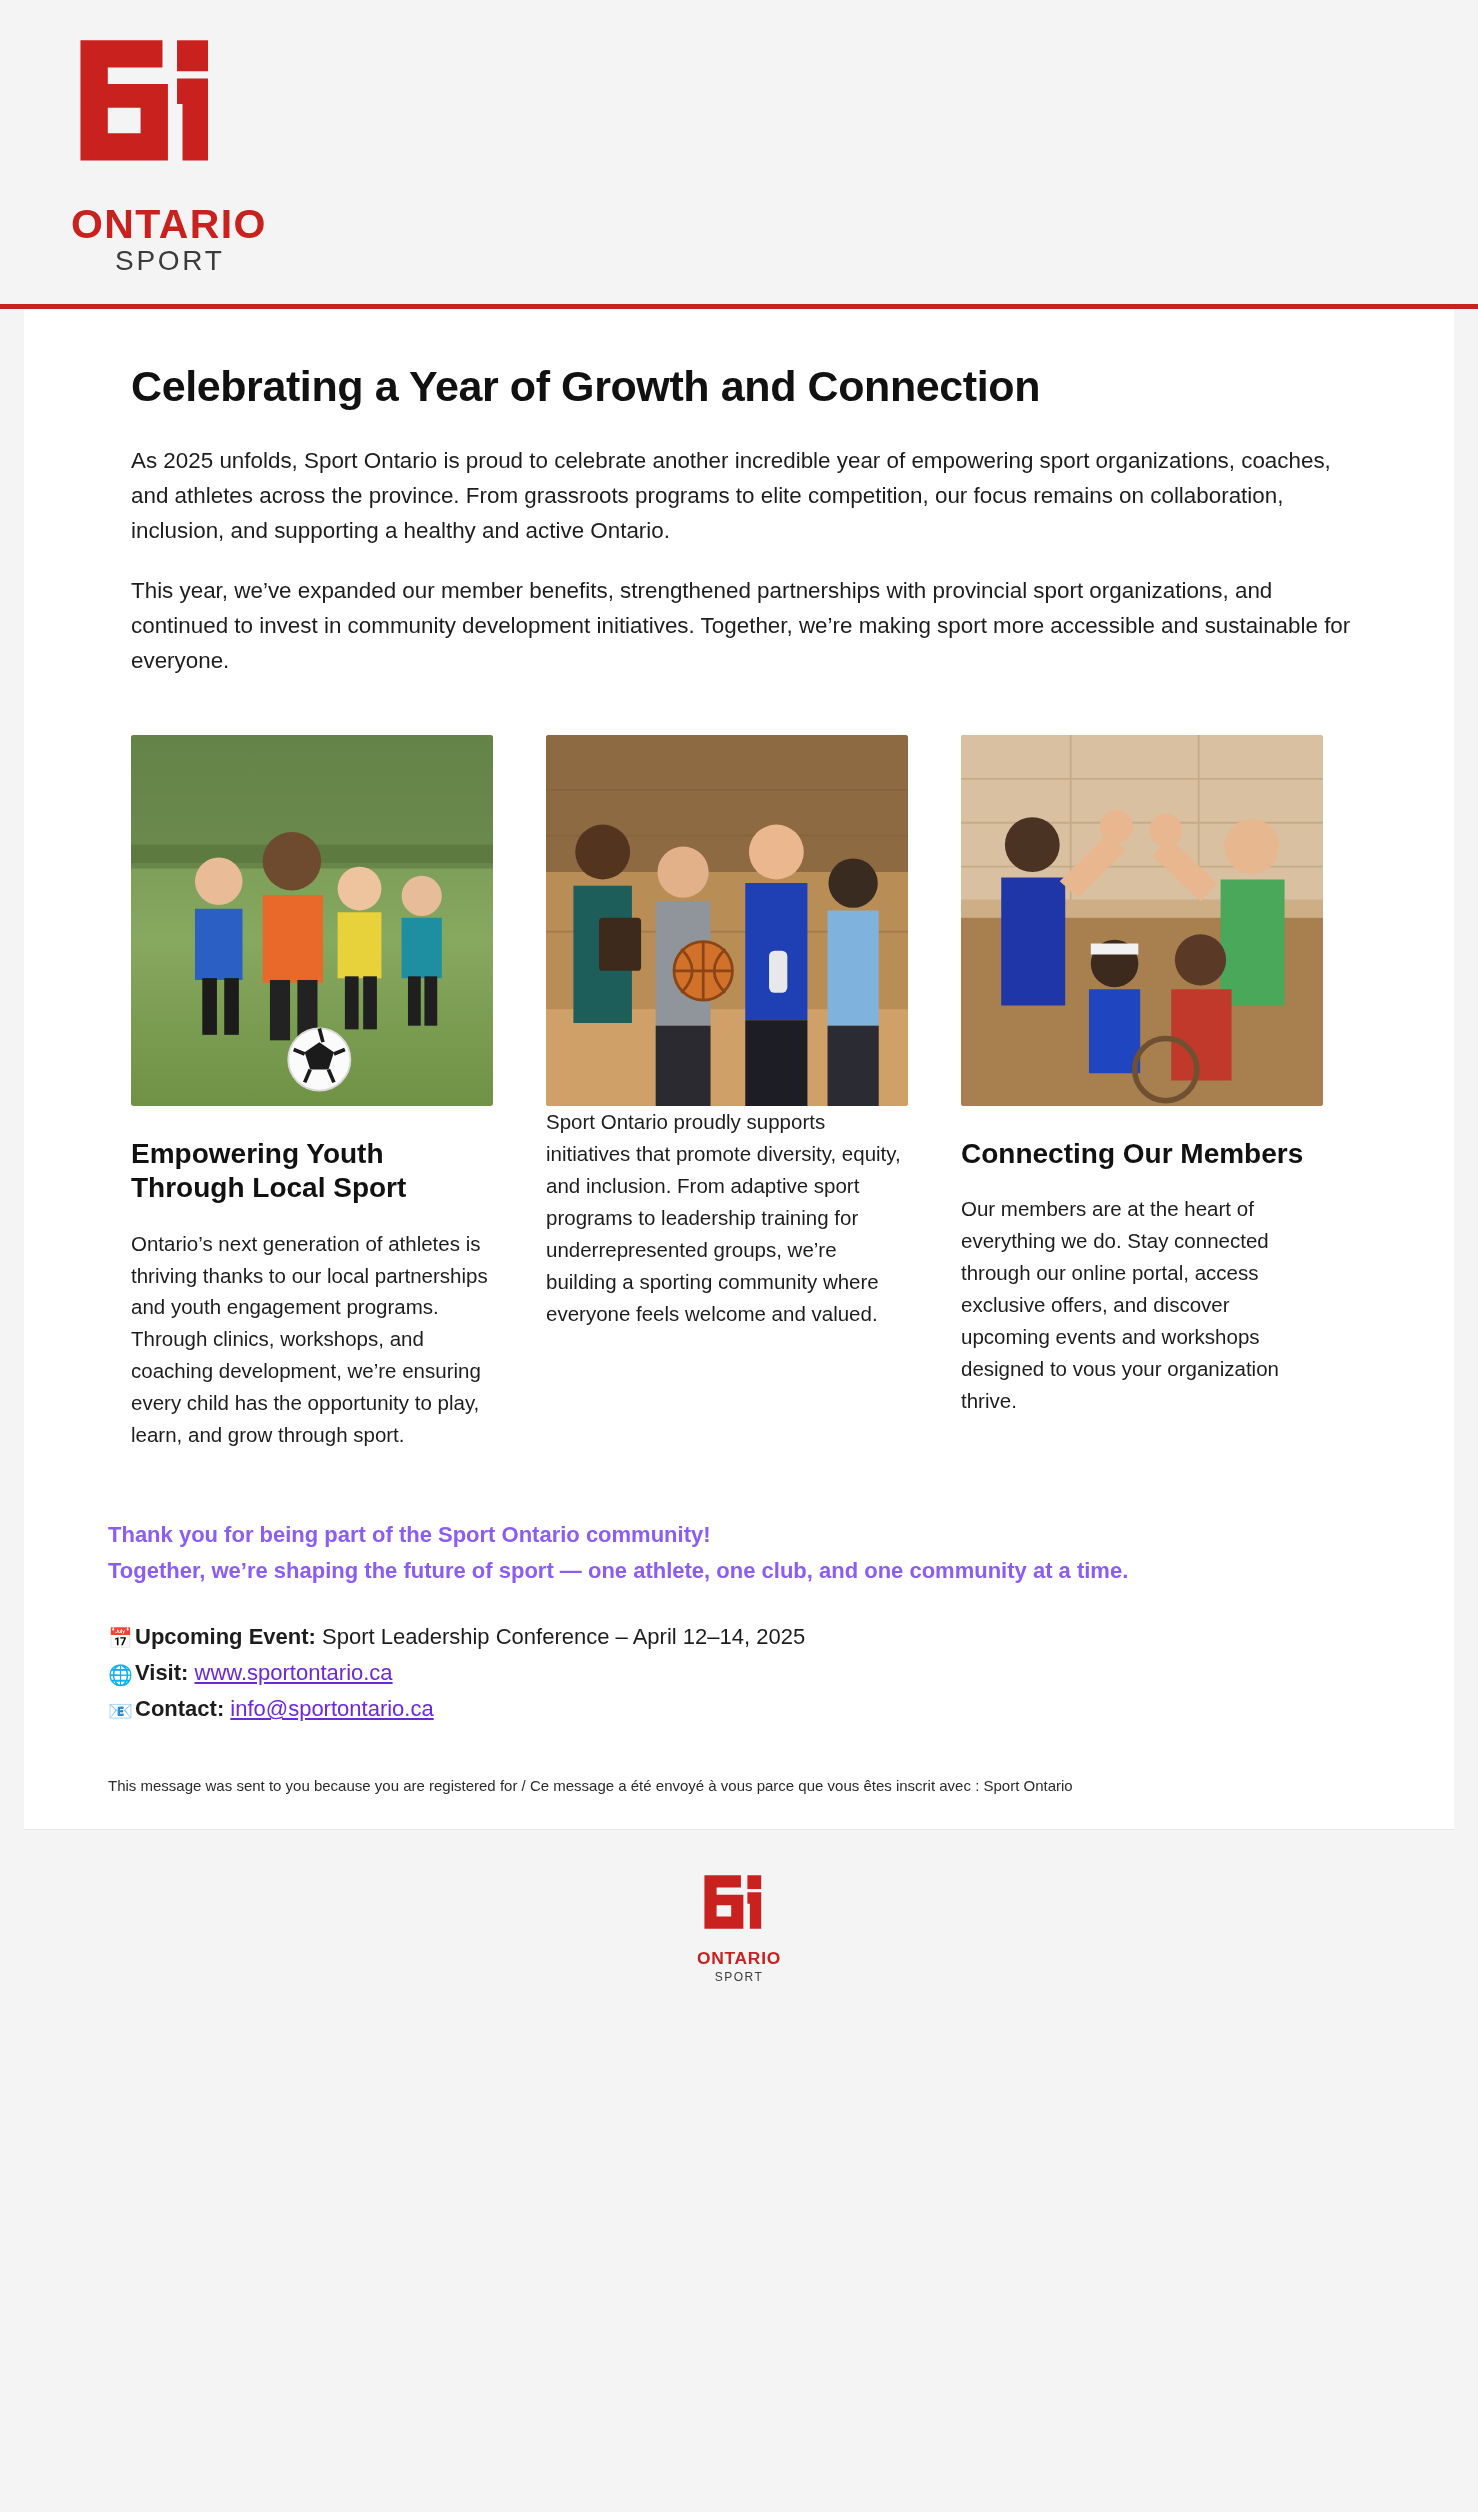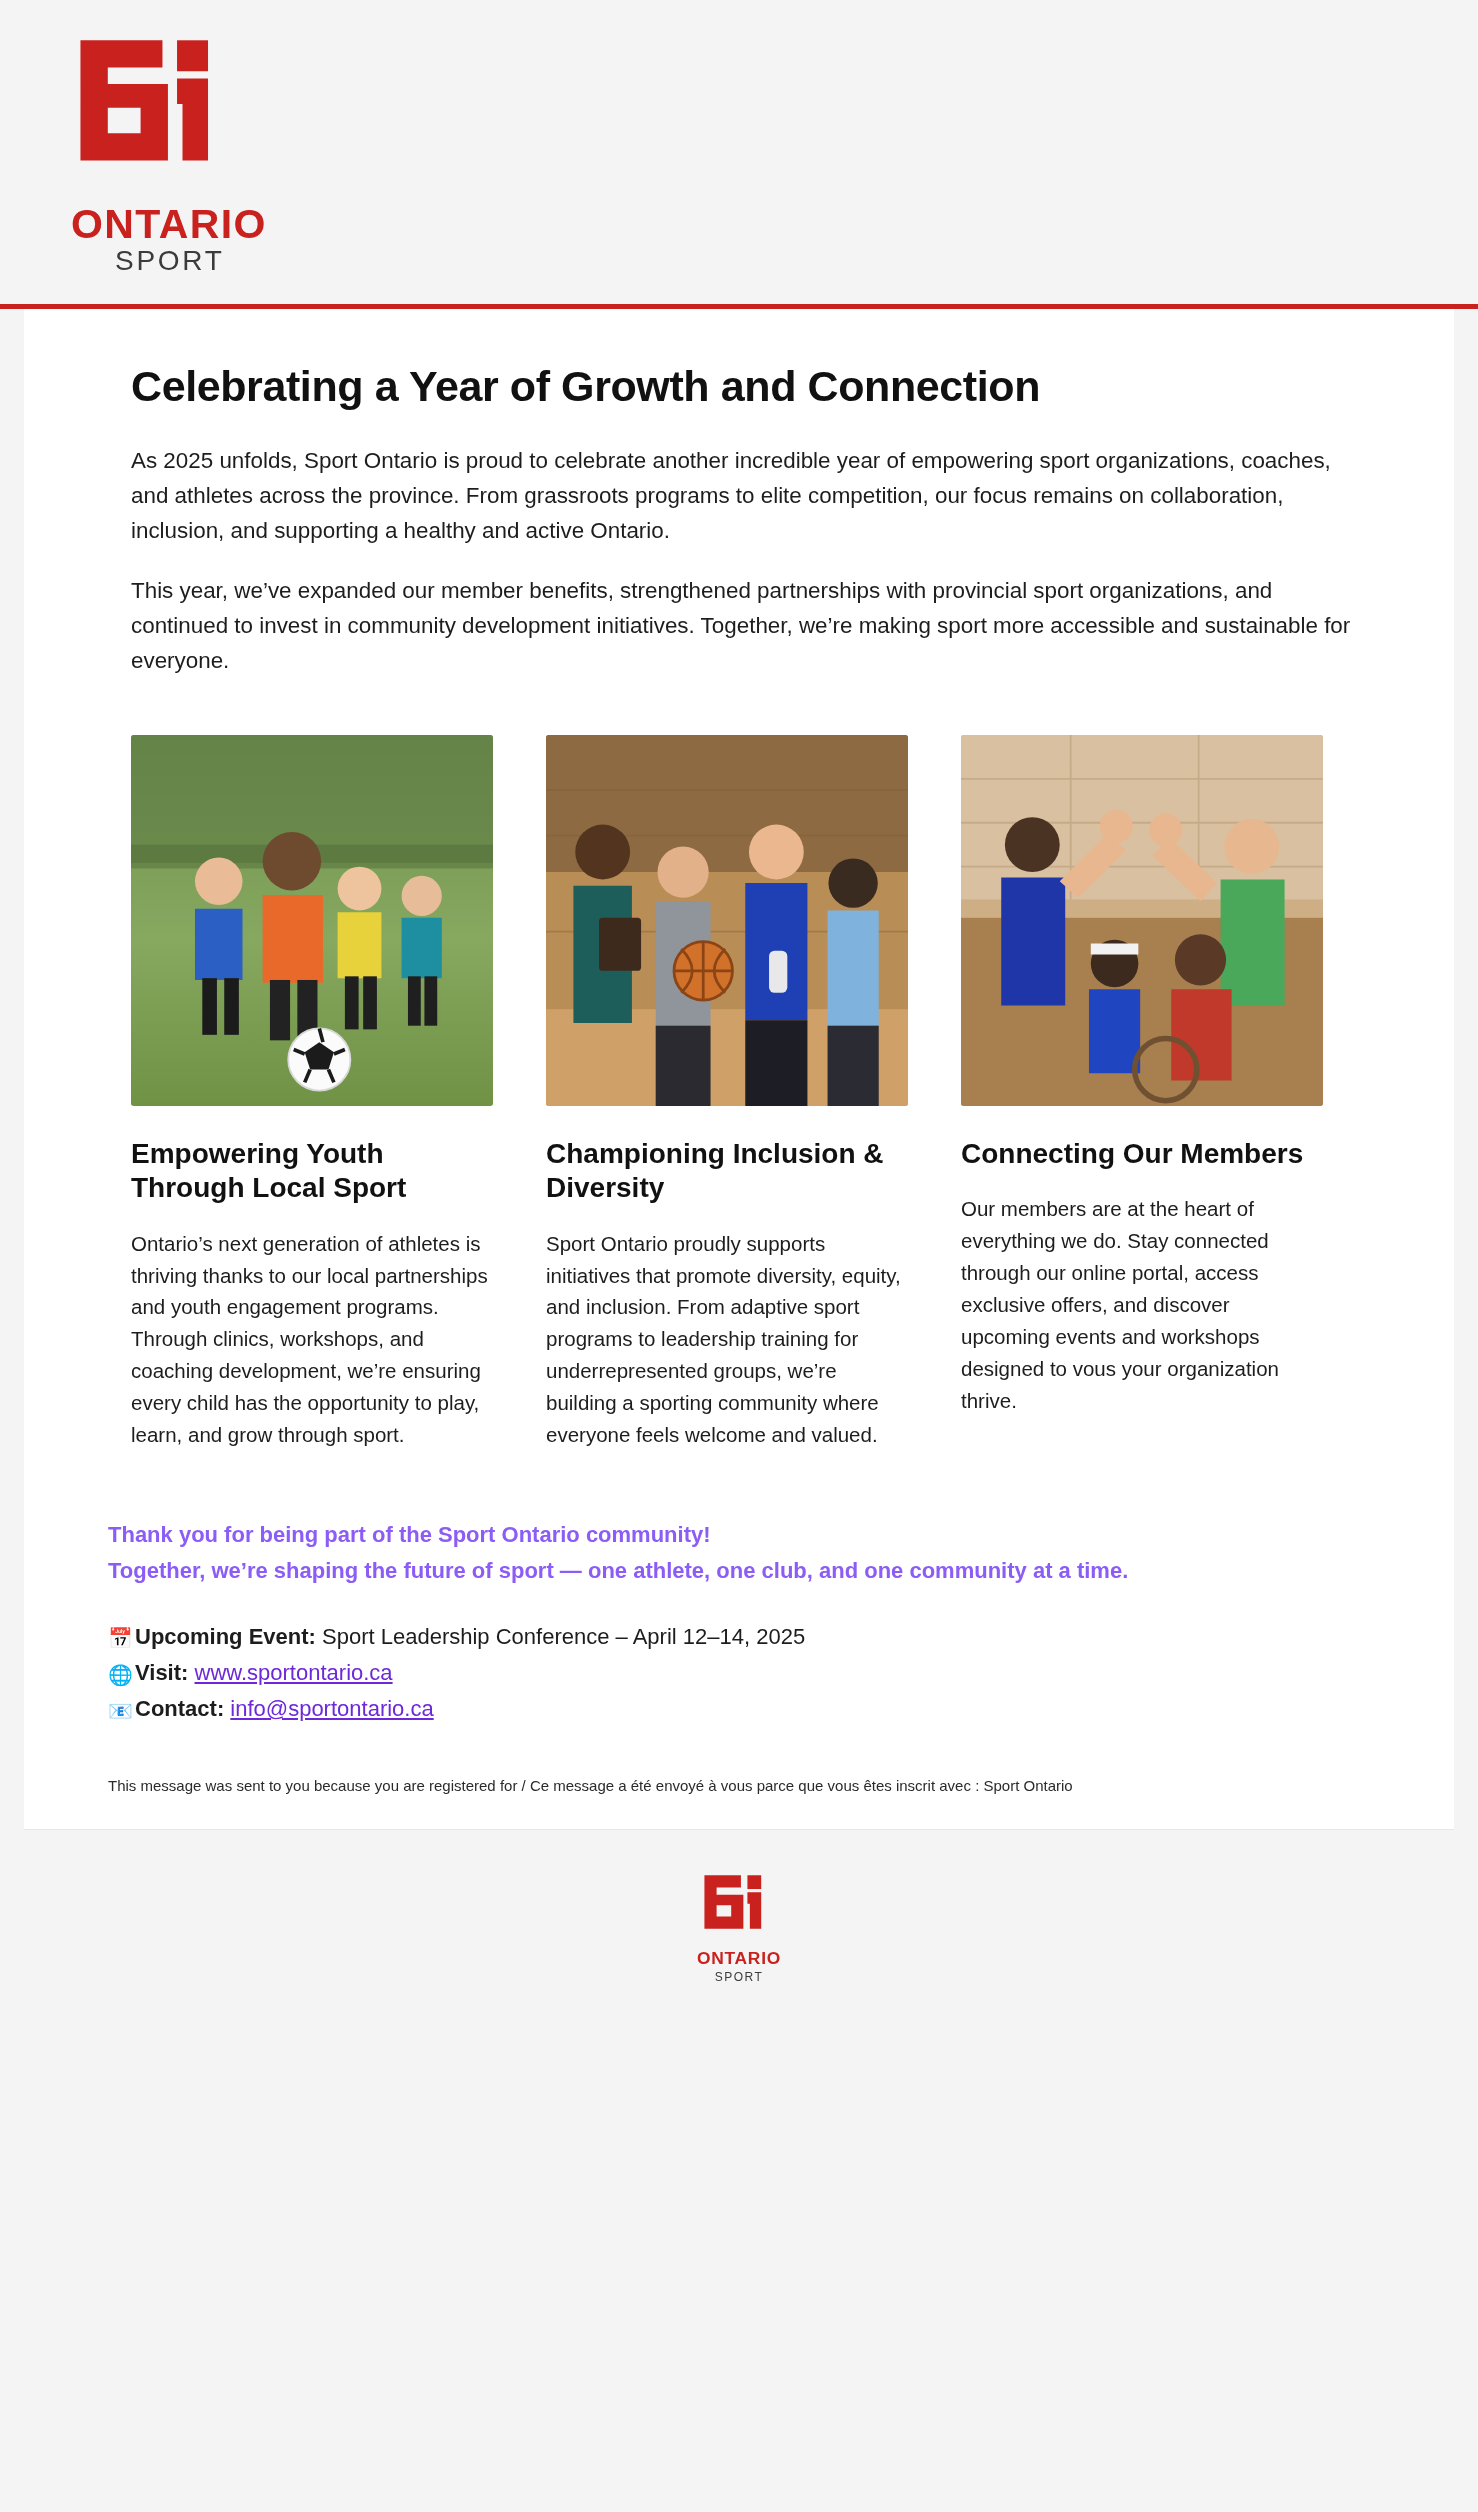--- a/index.html
+++ b/index.html
@@ -278,21 +278,20 @@
             <circle cx="252" cy="128" r="30" fill="#eab78e"></circle>
             <path d="M218 162 h68 v150 h-68 z" fill="#1f3fb4"></path>
             <rect x="218" y="312" width="68" height="94" fill="#1d1d26"></rect>
             <rect x="244" y="236" width="20" height="46" rx="6" fill="#e8e8ea"></rect>
 
             <circle cx="336" cy="162" r="27" fill="#3a2b20"></circle>
             <path d="M308 192 h56 v126 h-56 z" fill="#7fb3dd"></path>
             <rect x="308" y="318" width="56" height="88" fill="#2b2b33"></rect>
           </svg>
         </div>
-        <h2>Championing Inclusion &amp; Diversity</h2>
         <p>Sport Ontario proudly supports initiatives that promote diversity, equity, and inclusion. From adaptive sport programs to leadership training for underrepresented groups, we’re building a sporting community where everyone feels welcome and valued.</p>
       </div>
 
       <div class="col">
         <div class="photo">
           <svg class="ph-bg" viewBox="0 0 396 406" preserveAspectRatio="none" xmlns="http://www.w3.org/2000/svg">
             <rect width="396" height="406" fill="#cdae85"></rect>
             <rect width="396" height="180" fill="#d8c0a0"></rect>
             <g stroke="#b89a75" stroke-width="2" opacity="0.55">
               <line x1="0" y1="48" x2="396" y2="48"></line>

